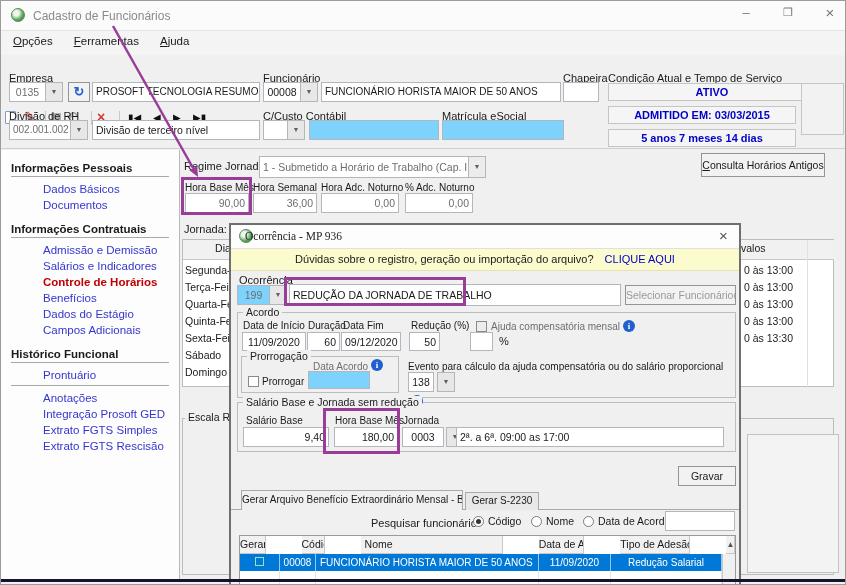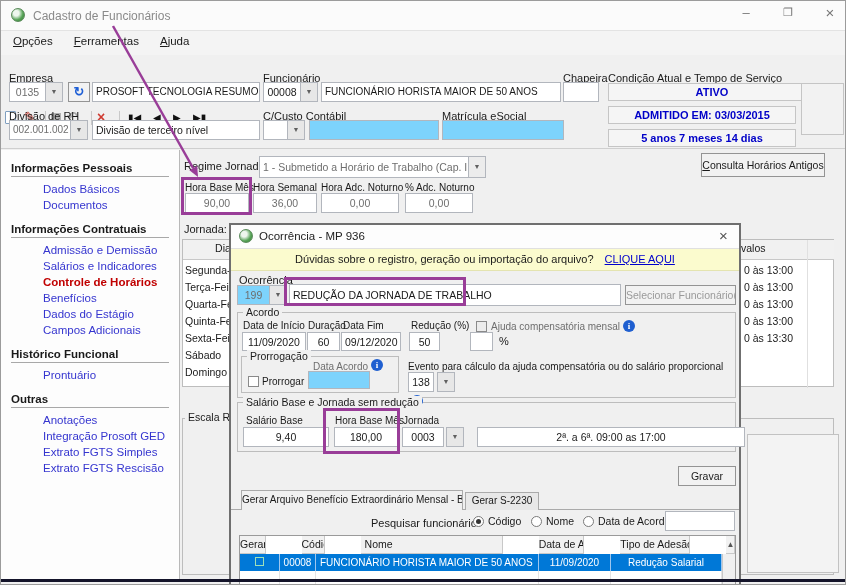--- a/index.html
+++ b/index.html
@@ -6,21 +6,21 @@
   html,body { width:846px; height:585px; font-family:"Liberation Sans",sans-serif; }
   .window { position:relative; width:846px; height:585px; background:#f0f0f0;
             border:1px solid #9b9b9b; overflow:hidden; font-size:11px; color:#1a1a1a; }
   .abs { position:absolute; }
   .lbl { position:absolute; font-size:11px; white-space:nowrap; }
   .small { font-size:10px; }
   .inp { position:absolute; background:#fff; border:1px solid #b2b6bd; font-size:10.5px;
          padding:2px 3px; white-space:nowrap; overflow:hidden; line-height:14px; }
   .dis { color:#6e6e6e; }
   .grayf { background:#7dd3fc; color:#6e6e6e; }
-  .num { text-align:center; }
+  .num { text-align:right; }
   .ctr { text-align:center; }
   .arrow { position:absolute; background:#e7e7e7; border:1px solid #b2b6bd; color:#606060;
            font-size:7px; text-align:center; line-height:17px; cursor:default; }
   .btn { position:absolute; background:#f2f2f2; border:1px solid #949494; font-size:10.5px;
          text-align:center; white-space:nowrap; overflow:hidden; }
   .grp { position:absolute; border:1px solid #bdbdbd; }
   .legend { position:absolute; background:#f0f0f0; padding:0 3px; font-size:10.5px; white-space:nowrap; z-index:2; }
   .statusbox { position:absolute; background:#f5f5f5; border:1px solid #c5c5c5; color:#0000c8;
                font-weight:bold; text-align:center; font-size:11px; line-height:16px; }
   .chk { position:absolute; width:11px; height:11px; background:#fff; border:1px solid #8a8a8a; }
@@ -128,21 +128,20 @@
     <div class="sb-item">Salários e Indicadores</div>
     <div class="sb-item active">Controle de Horários</div>
     <div class="sb-item">Benefícios</div>
     <div class="sb-item">Dados do Estágio</div>
     <div class="sb-item">Campos Adicionais</div>
 
     <div class="sb-title">Histórico Funcional</div>
     <hr class="sb-hr">
     <div class="sb-item">Prontuário</div>
 
-    <div class="sb-title">Outras</div>
     <hr class="sb-hr">
     <div class="sb-item">Anotações</div>
     <div class="sb-item">Integração Prosoft GED</div>
     <div class="sb-item">Extrato FGTS Simples</div>
     <div class="sb-item">Extrato FGTS Rescisão</div>
   </div>
 
   <span class="lbl" style="left:183px;top:159px;">Regime Jornada</span>
   <div class="inp dis" style="left:258px;top:155px;width:210px;height:22px;line-height:16px;font-size:10.5px;">1 - Submetido a Horário de Trabalho (Cap. II da CLT)</div>
   <div class="arrow" style="left:467px;top:155px;width:18px;height:22px;line-height:20px;background:#ececec;">▼</div>
@@ -183,27 +182,27 @@
   </div>
 
   <div class="grp" style="left:181px;top:417px;width:652px;height:157px;"></div>
   <span class="legend" style="left:184px;top:410px;">Escala R</span>
   <div class="abs" style="left:746px;top:433px;width:92px;height:139px;background:#f3f3f3;border:1px solid #c2c2c2;"></div>
 
   <div class="abs" style="left:228px;top:222px;width:512px;height:364px;background:#f0f0f0;border:2px solid #6f6f6f;z-index:30;">
 
     <div class="abs" style="left:0;top:0;width:508px;height:24px;background:#fdfdfd;border-bottom:1px solid #e0e0e0;">
       <span class="appicon abs" style="left:8px;top:4px;"></span>
-      <span class="abs" style="left:28px;top:5px;font-size:11.5px;color:#222;">Ocorrência - MP 936</span>
+      <span class="abs" style="left:14px;top:5px;font-size:11.5px;color:#222;font-family:Liberation Serif, serif;">Ocorrência - MP 936</span>
       <span class="abs" style="left:488px;top:2px;font-size:15px;color:#555;">×</span>
     </div>
 
     <div class="abs ctr" style="left:0;top:24px;width:508px;height:22px;background:#fbfbce;border-bottom:1px solid #e4e4b0;padding-top:4px;font-size:11px;">
       <span>Dúvidas sobre o registro, geração ou importação do arquivo?</span>
-      <span style="color:#0000cd;text-decoration:underline;margin-left:8px;">CLIQUE AQUI</span>
+      <span style="color:#0000cd;margin-left:8px;">CLIQUE AQUI</span>
     </div>
 
     <span class="lbl" style="left:8px;top:49px;">Ocorrência</span>
     <div class="inp grayf ctr" style="left:6px;top:60px;width:33px;height:20px;">199</div>
     <div class="arrow" style="left:38px;top:60px;width:18px;height:20px;">▼</div>
     <div class="inp" style="left:58px;top:59px;width:332px;height:22px;line-height:16px;">REDUÇÃO DA JORNADA DE TRABALHO</div>
     <div class="btn dis" style="left:394px;top:60px;width:111px;height:20px;line-height:18px;color:#9a9a9a;">Selecionar Funcionário(s)</div>
 
     <div class="grp" style="left:6px;top:87px;width:499px;height:86px;"></div>
     <span class="legend" style="left:12px;top:81px;">Acordo</span>
@@ -237,21 +236,21 @@
     <div class="grp" style="left:6px;top:177px;width:499px;height:50px;"></div>
     <span class="legend" style="left:12px;top:171px;">Salário Base e Jornada sem redução</span>
     <span class="info-i abs" style="left:180px;top:170px;">i</span>
     <span class="lbl small" style="left:15px;top:190px;">Salário Base</span>
     <div class="inp num" style="left:12px;top:202px;width:86px;height:20px;">9,40</div>
     <span class="lbl small" style="left:104px;top:190px;">Hora Base Mês</span>
     <div class="inp num" style="left:103px;top:202px;width:64px;height:20px;">180,00</div>
     <span class="lbl small" style="left:172px;top:190px;">Jornada</span>
     <div class="inp ctr" style="left:171px;top:202px;width:42px;height:20px;">0003</div>
     <div class="arrow" style="left:215px;top:202px;width:18px;height:20px;">▼</div>
-    <div class="inp" style="left:246px;top:202px;width:268px;height:20px;text-align:center;">2ª. a 6ª. 09:00 as 17:00</div>
+    <div class="inp" style="left:225px;top:202px;width:268px;height:20px;">2ª. a 6ª. 09:00 as 17:00</div>
 
     <div class="btn" style="left:447px;top:241px;width:58px;height:20px;line-height:18px;">Gravar</div>
 
     <div class="abs" style="left:0;top:284px;width:508px;height:1px;background:#aaa;"></div>
     <div class="abs" style="left:10px;top:265px;width:222px;height:20px;background:#f0f0f0;border:1px solid #aaa;border-bottom:none;font-size:10px;text-align:center;line-height:18px;white-space:nowrap;overflow:hidden;">Gerar Arquivo Benefício Extraordinário Mensal - B.E.M</div>
     <div class="abs" style="left:234px;top:267px;width:74px;height:18px;background:#e8e8e8;border:1px solid #aaa;border-bottom:none;font-size:10px;text-align:center;line-height:16px;">Gerar S-2230</div>
 
     <span class="lbl" style="left:140px;top:292px;">Pesquisar funcionário</span>
     <span class="abs" style="left:242px;top:290px;font-size:10.5px;"><span class="radio on"></span><span>Código</span></span>
     <span class="abs" style="left:300px;top:290px;font-size:10.5px;"><span class="radio"></span><span>Nome</span></span>

